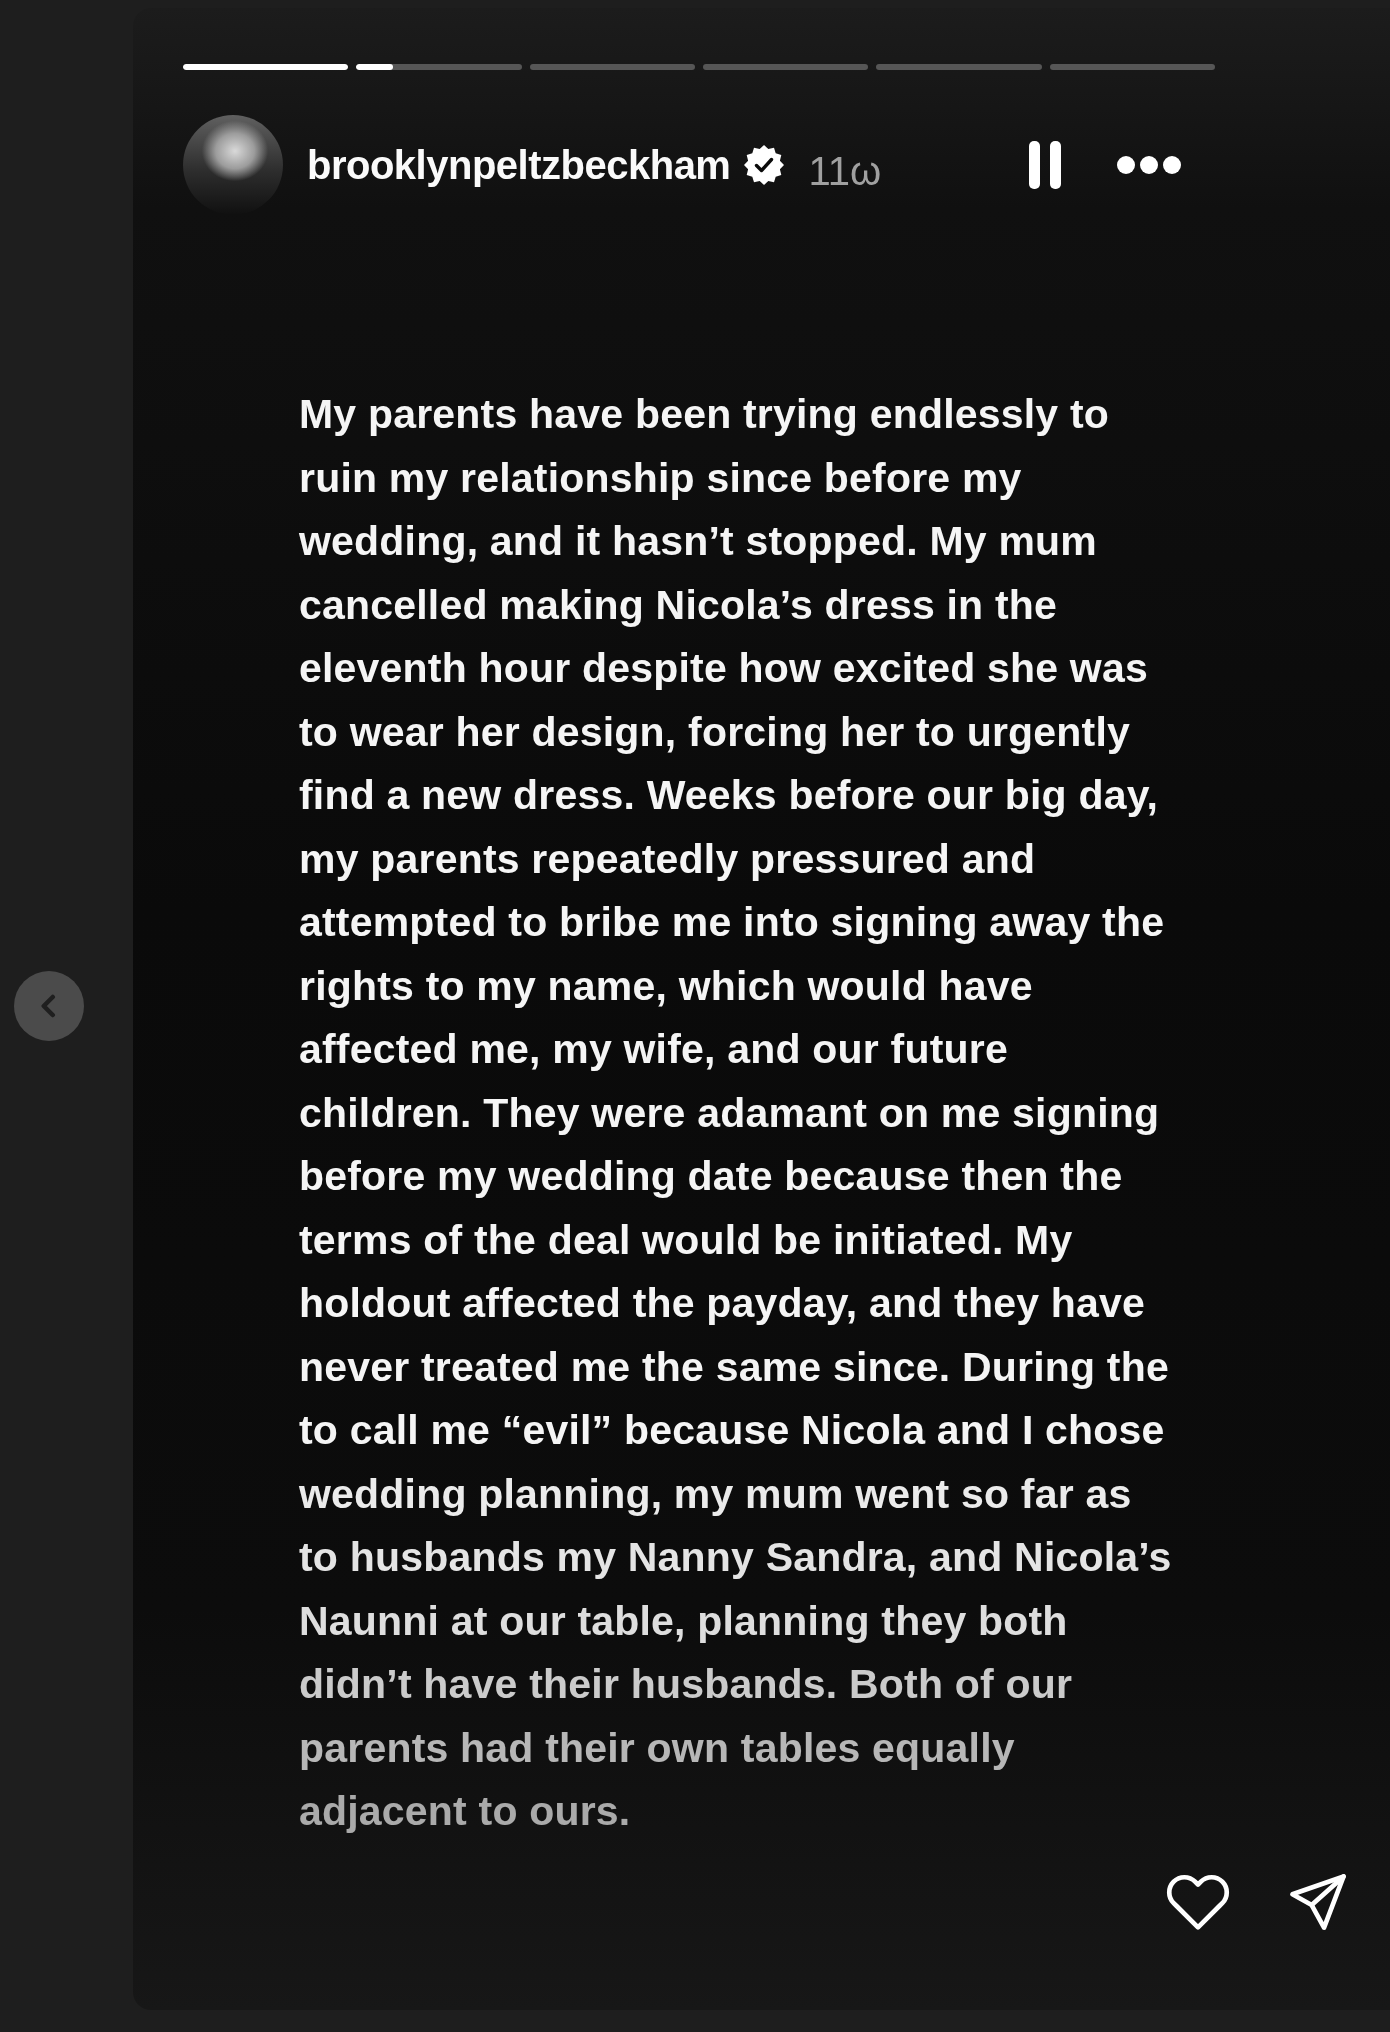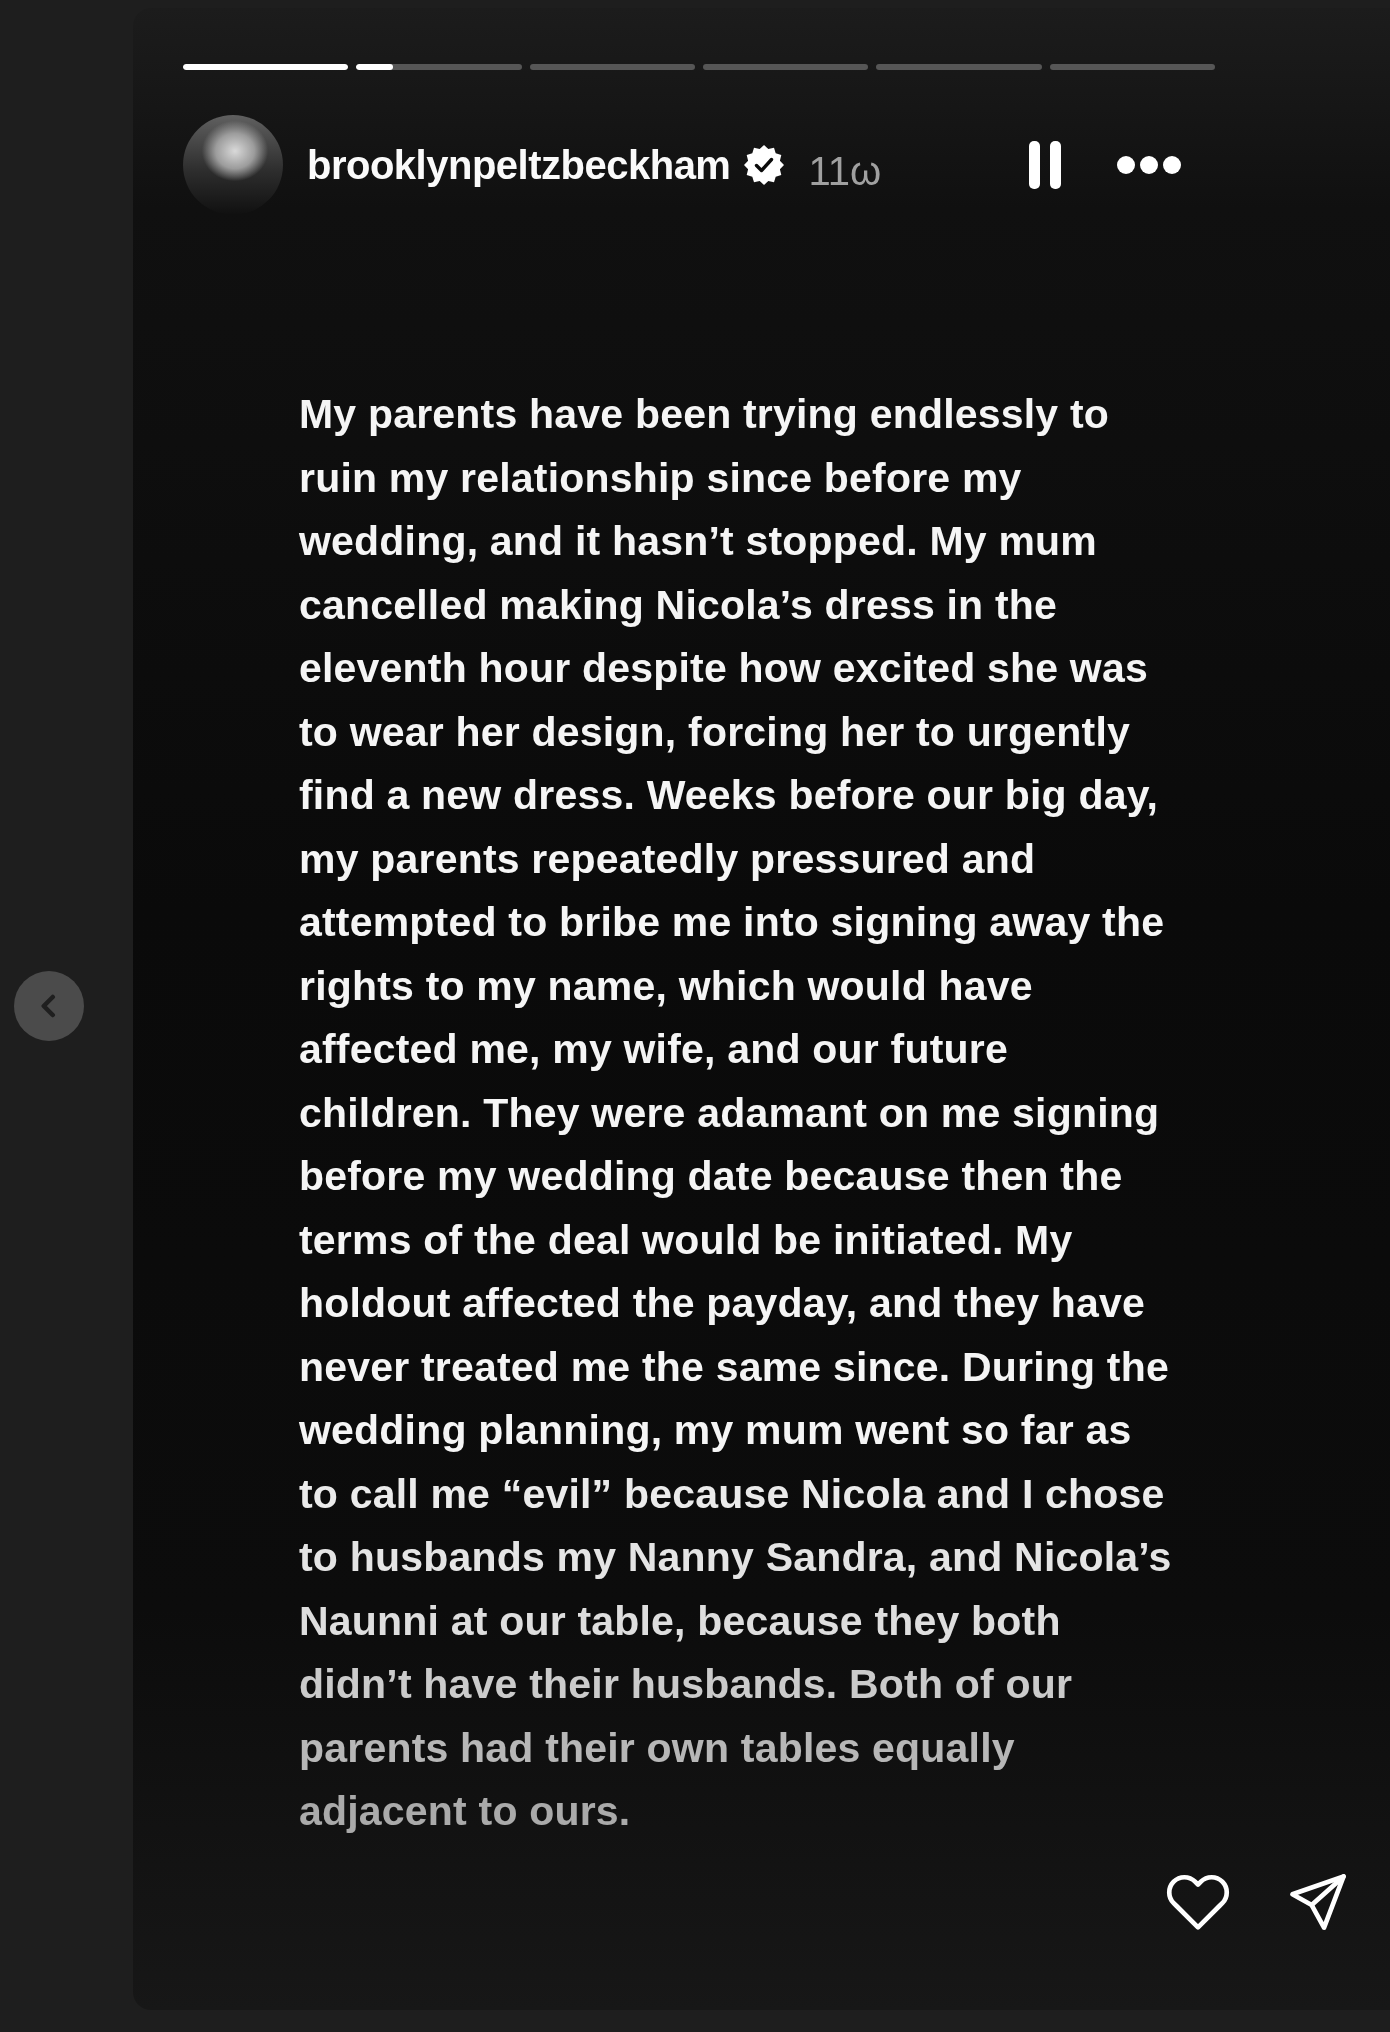--- a/index.html
+++ b/index.html
@@ -218,24 +218,24 @@
       <div class="story-line">find a new dress. Weeks before our big day,</div>
       <div class="story-line">my parents repeatedly pressured and</div>
       <div class="story-line">attempted to bribe me into signing away the</div>
       <div class="story-line">rights to my name, which would have</div>
       <div class="story-line">affected me, my wife, and our future</div>
       <div class="story-line">children. They were adamant on me signing</div>
       <div class="story-line">before my wedding date because then the</div>
       <div class="story-line">terms of the deal would be initiated. My</div>
       <div class="story-line">holdout affected the payday, and they have</div>
       <div class="story-line">never treated me the same since. During the</div>
+      <div class="story-line">to call me “evil” because Nicola and I chose</div>
       <div class="story-line">wedding planning, my mum went so far as</div>
-      <div class="story-line">to call me “evil” because Nicola and I chose</div>
       <div class="story-line">to husbands my Nanny Sandra, and Nicola’s</div>
-      <div class="story-line">Naunni at our table, because they both</div>
+      <div class="story-line">Naunni at our table, planning they both</div>
       <div class="story-line">didn’t have their husbands. Both of our</div>
       <div class="story-line">parents had their own tables equally</div>
       <div class="story-line">adjacent to ours.</div>
     </div>
 
   <div class="actions">
     <button class="action-btn">
       <span style="display:flex">
         <svg width="66" height="66" viewBox="0 0 24 24" fill="none" stroke="#ffffff" stroke-width="1.7" stroke-linecap="round" stroke-linejoin="round">
           <path d="M20.84 4.61a5.5 5.5 0 0 0-7.78 0L12 5.67l-1.06-1.06a5.5 5.5 0 0 0-7.78 7.78l1.06 1.06L12 21.23l7.78-7.78 1.06-1.06a5.5 5.5 0 0 0 0-7.78z"></path>

